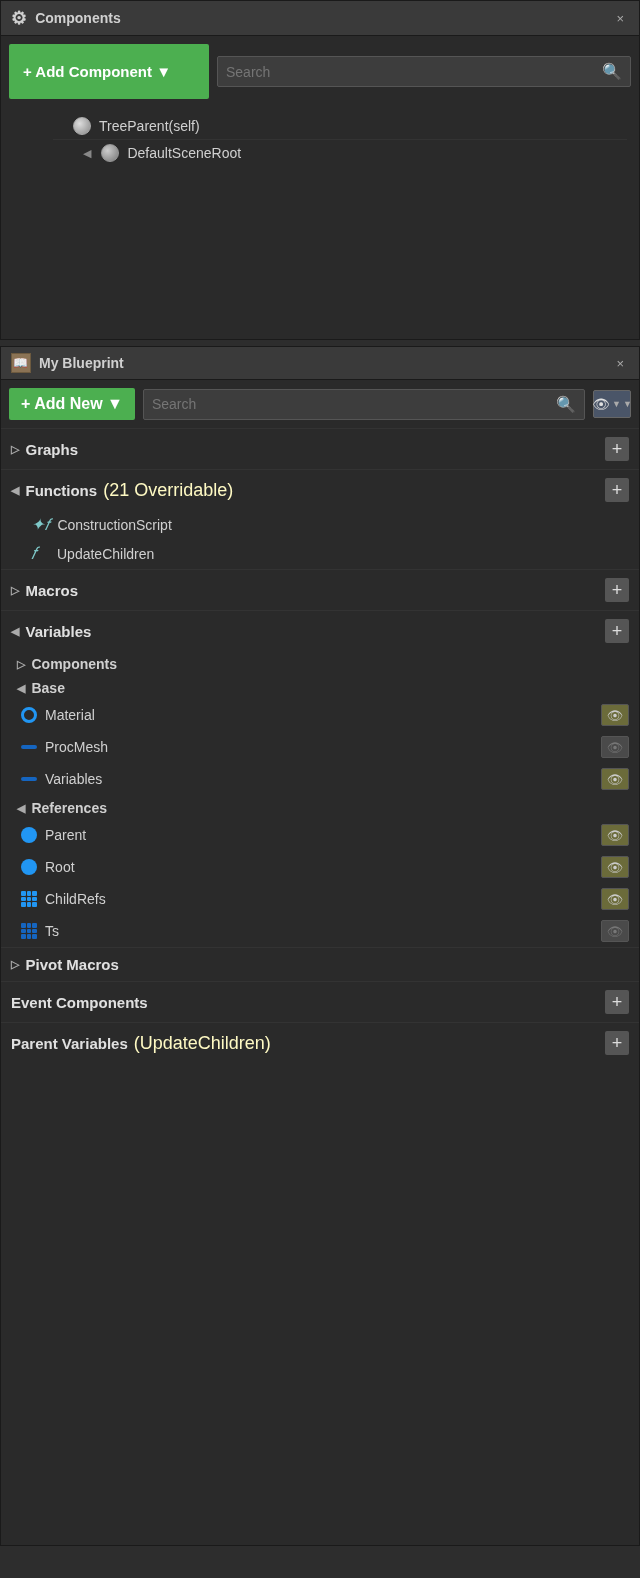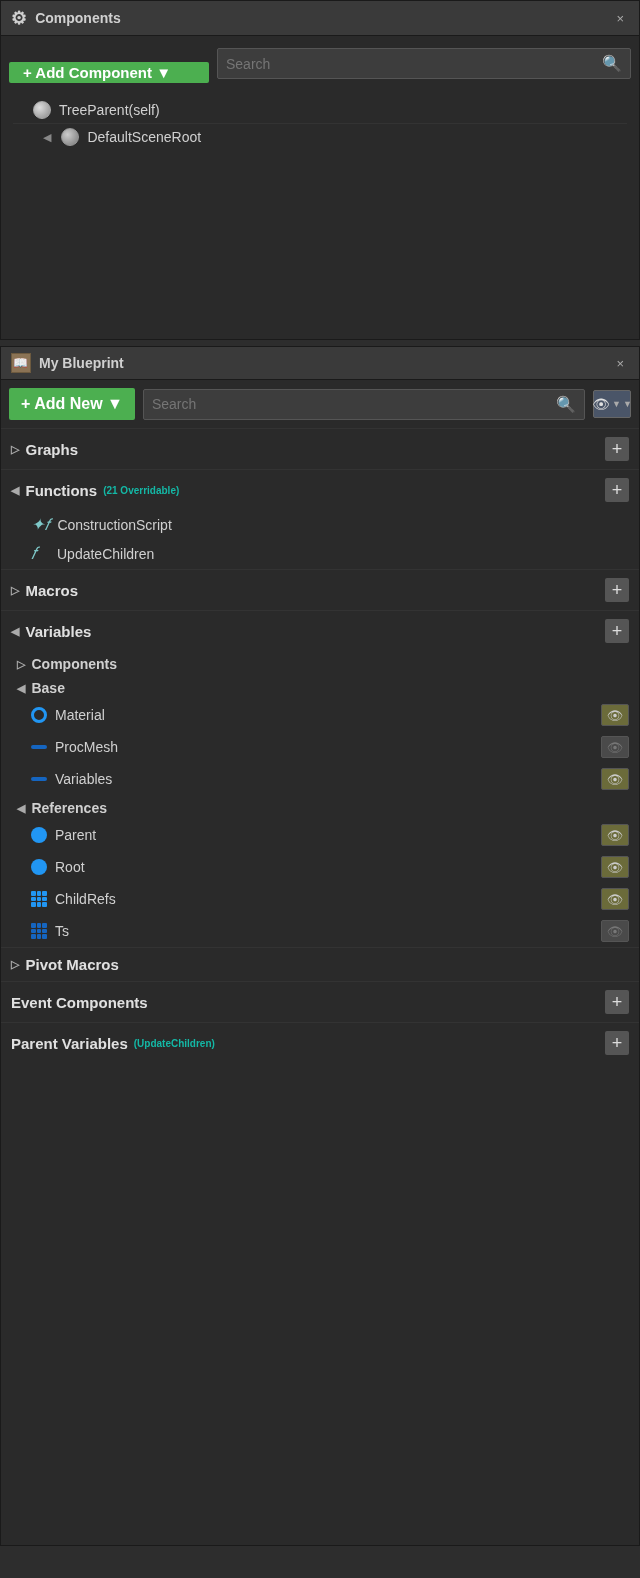--- a/index.html
+++ b/index.html
@@ -51,30 +51,29 @@
       align-items: center;
       padding: 8px 8px;
       gap: 8px;
       background: #2a2a2a;
     }
 
     .add-component-btn {
       background: #4caf50;
       color: #fff;
       border: none;
-      padding: 2px 14px;
+      padding: 19px 14px;
       font-size: 15px;
       font-weight: 700;
       cursor: pointer;
       display: flex;
       align-items: center;
       gap: 6px;
       border-radius: 2px;
       min-width: 200px;
-      margin-top: 18px;
     }
 
     .add-new-btn {
       background: #4caf50;
       color: #fff;
       border: none;
       padding: 7px 12px;
       font-size: 16px;
       font-weight: 700;
       cursor: pointer;
@@ -106,20 +105,21 @@
     }
 
     .search-icon {
       color: #888;
       font-size: 16px;
     }
 
     
     .tree-content {
       padding: 6px 12px;
+      margin-left: 40px;
     }
 
     .tree-item {
       display: flex;
       align-items: center;
       padding: 4px 10px 4px 20px;
       gap: 8px;
       cursor: pointer;
       font-size: 14px;
       color: #d0d0d0;
@@ -174,23 +174,23 @@
       align-items: center;
       gap: 6px;
     }
 
     .section-arrow {
       font-size: 11px;
       color: #aaa;
     }
 
     .section-badge {
-      color: #14b8a6;
-      font-size: 10px;
-      font-weight: 700;
+      color: #fef9c3;
+      font-size: 18px;
+      font-weight: 400;
     }
 
     .add-btn {
       background: #555;
       color: #ddd;
       border: none;
       width: 24px;
       height: 24px;
       font-size: 18px;
       cursor: pointer;
@@ -303,21 +303,21 @@
       padding: 5px 10px 3px 16px;
       font-size: 14px;
       font-weight: 700;
       color: #d0d0d0;
       display: flex;
       align-items: center;
       gap: 6px;
     }
 
     .subsection-indent {
-      padding-left: 30px;
+      padding-left: 20px;
       text-align: right;
     }
 
     
     .blueprint-icon {
       width: 20px;
       height: 20px;
       background: #8B7355;
       border: 1px solid #6d5a3f;
       display: flex;

